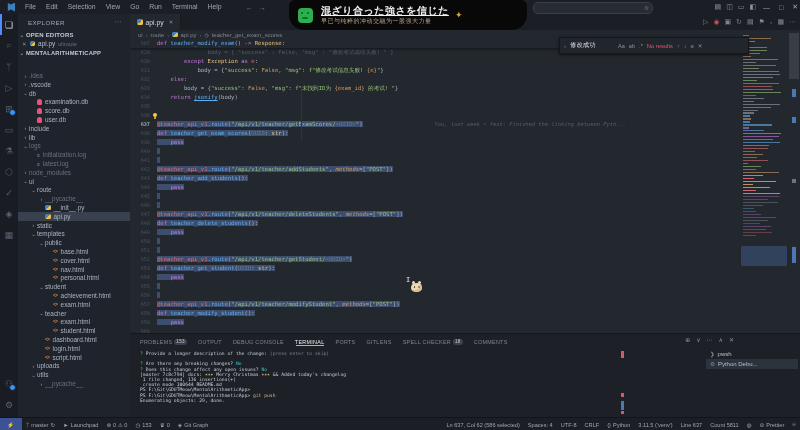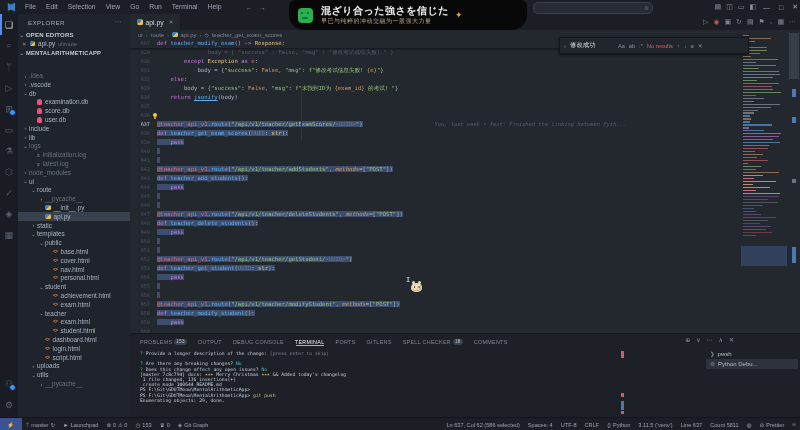--- a/index.html
+++ b/index.html
@@ -22,21 +22,21 @@
            gap:9px;color:#9da5b4;font-size:7px;}
   
   .overlay-pill{position:absolute;left:289px;top:0;width:238px;height:30px;z-index:40;
                 background:rgba(6,6,7,.93);border-radius:6px 6px 15px 15px;
                 display:flex;align-items:center;}
   .ov-icon{width:15px;height:15px;margin-left:9px;background:#2fae4f;border-radius:4px;
            position:relative;flex:0 0 auto;}
   .ov-icon:before{content:"";position:absolute;left:3px;top:4px;width:2px;height:2px;background:#073;box-shadow:6px 0 #073;}
   .ov-icon:after{content:"";position:absolute;left:4px;top:9px;width:6px;height:2px;background:#073;border-radius:1px;}
   .ov-text{margin-left:8px;}
-  .ov-jp{font-size:10px;font-weight:bold;color:#f2f2f2;letter-spacing:.5px;line-height:12px;}
+  .ov-jp{font-size:10px;font-weight:bold;color:#f2f2f2;letter-spacing:.5px;line-height:12px;text-decoration:underline;}
   .ov-cn{font-size:6px;color:#b9a98c;letter-spacing:.5px;line-height:8px;}
   .ov-gold{margin-left:6px;color:#d9a33c;font-size:9px;}
   
   .activitybar{position:absolute;left:0;top:14px;width:18px;height:403px;background:#191c22;}
   .act-ico{position:relative;width:18px;height:21px;display:flex;align-items:center;justify-content:center;
            color:#5a6270;font-size:9px;}
   .act-ico.active{color:#d7dae0;box-shadow:inset 2px 0 0 #528bff;}
   .act-badge{position:absolute;right:2px;bottom:3px;width:5px;height:5px;border-radius:50%;
              background:#3794ff;border:1px solid #191c22;}
   .act-bottom{position:absolute;left:0;bottom:2px;}

